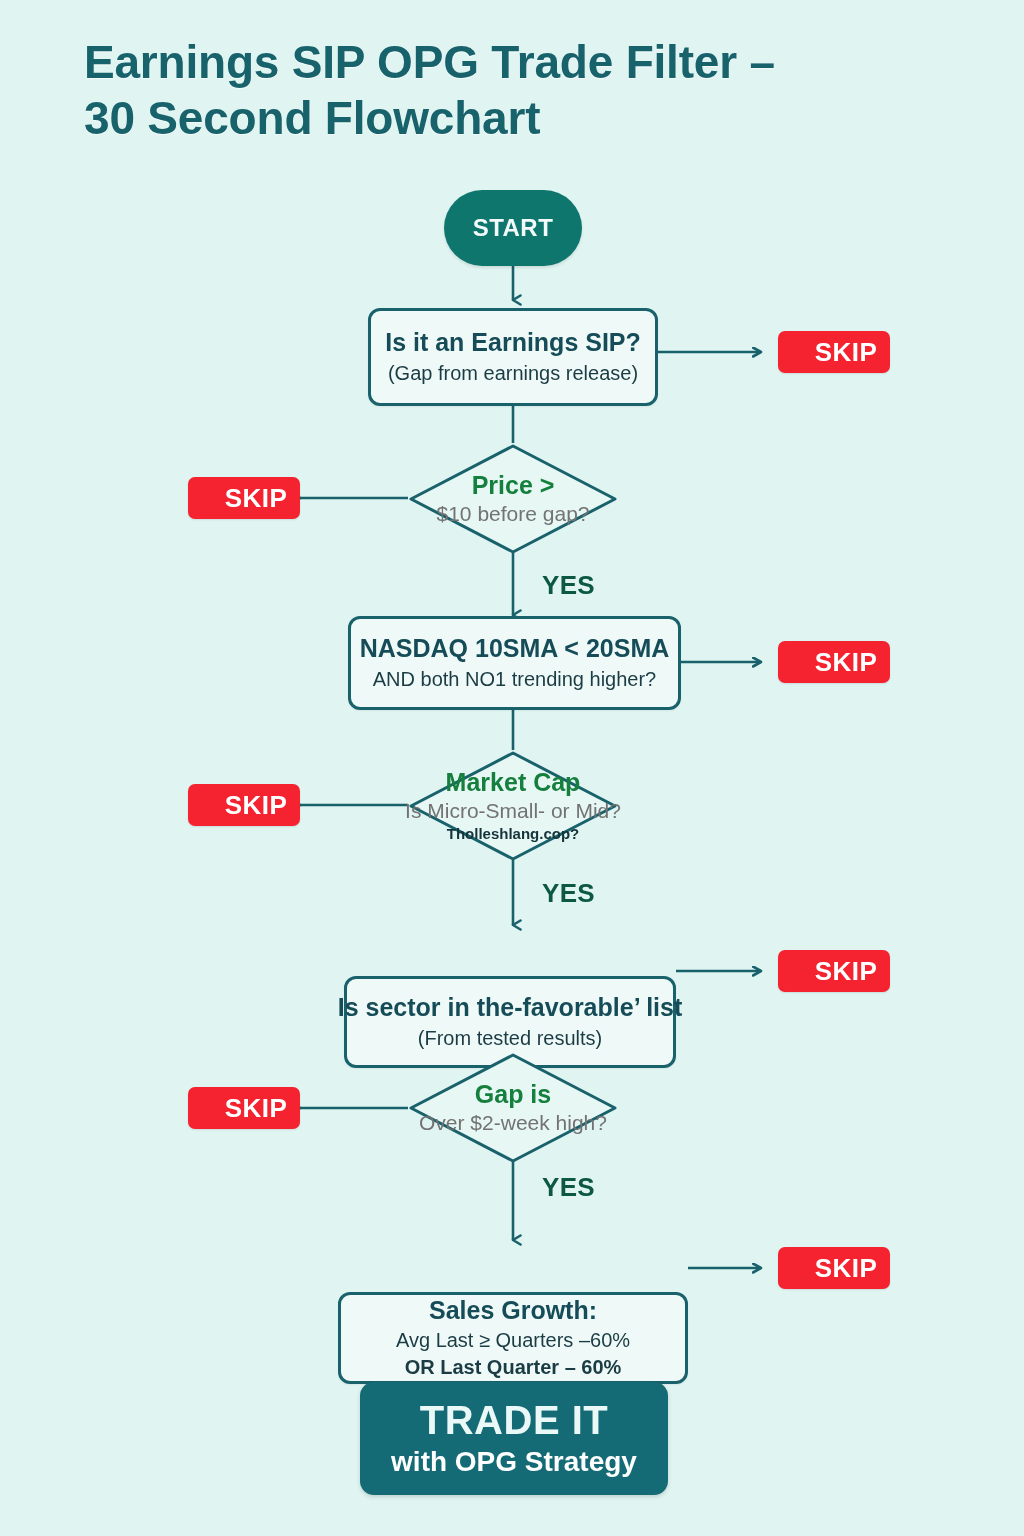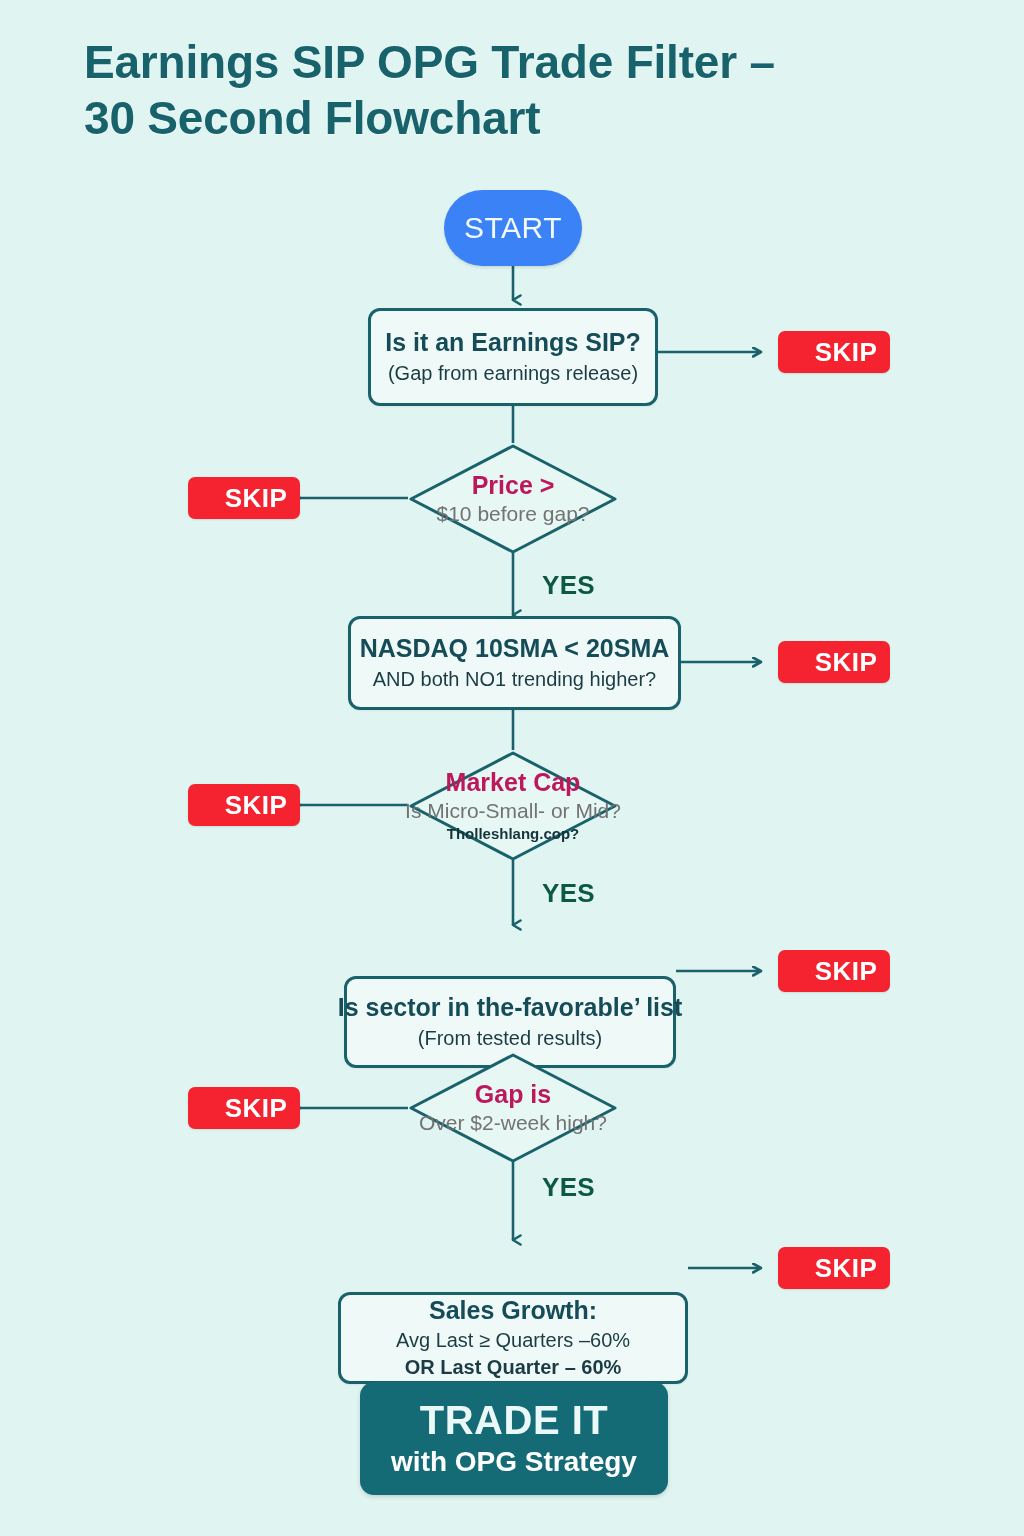--- a/index.html
+++ b/index.html
@@ -40,25 +40,25 @@
     box-sizing: border-box;
     display: flex;
     flex-direction: column;
     align-items: center;
     justify-content: center;
     text-align: center;
   }
 
   
   .start-pill {
-    background: #3b82f6;
+    background: #0f766e;
     border-radius: 42px;
     color: #F2FBFA;
-    font-size: 30px;
-    font-weight: normal;
+    font-size: 24px;
+    font-weight: bold;
     letter-spacing: 0.5px;
     box-shadow: 0 2px 3px rgba(0,0,0,0.10);
   }
 
   
   .proc-box {
     background: #EFFAF8;
     border: 3px solid #19616B;
     border-radius: 12px;
     box-shadow: 0 1px 2px rgba(0,0,0,0.06);
@@ -98,21 +98,21 @@
   .diamond-text {
     position: absolute;
     inset: 0;
     display: flex;
     flex-direction: column;
     align-items: center;
     justify-content: center;
     text-align: center;
   }
   .dia-line1 {
-    color: #be185d;
+    color: #15803d;
     font-size: 25px;
     font-weight: bold;
     line-height: 1.1;
     white-space: nowrap;
   }
   .dia-line2 {
     color: #737373;
     font-size: 21px;
     line-height: 1.2;
     margin-top: 1px;

